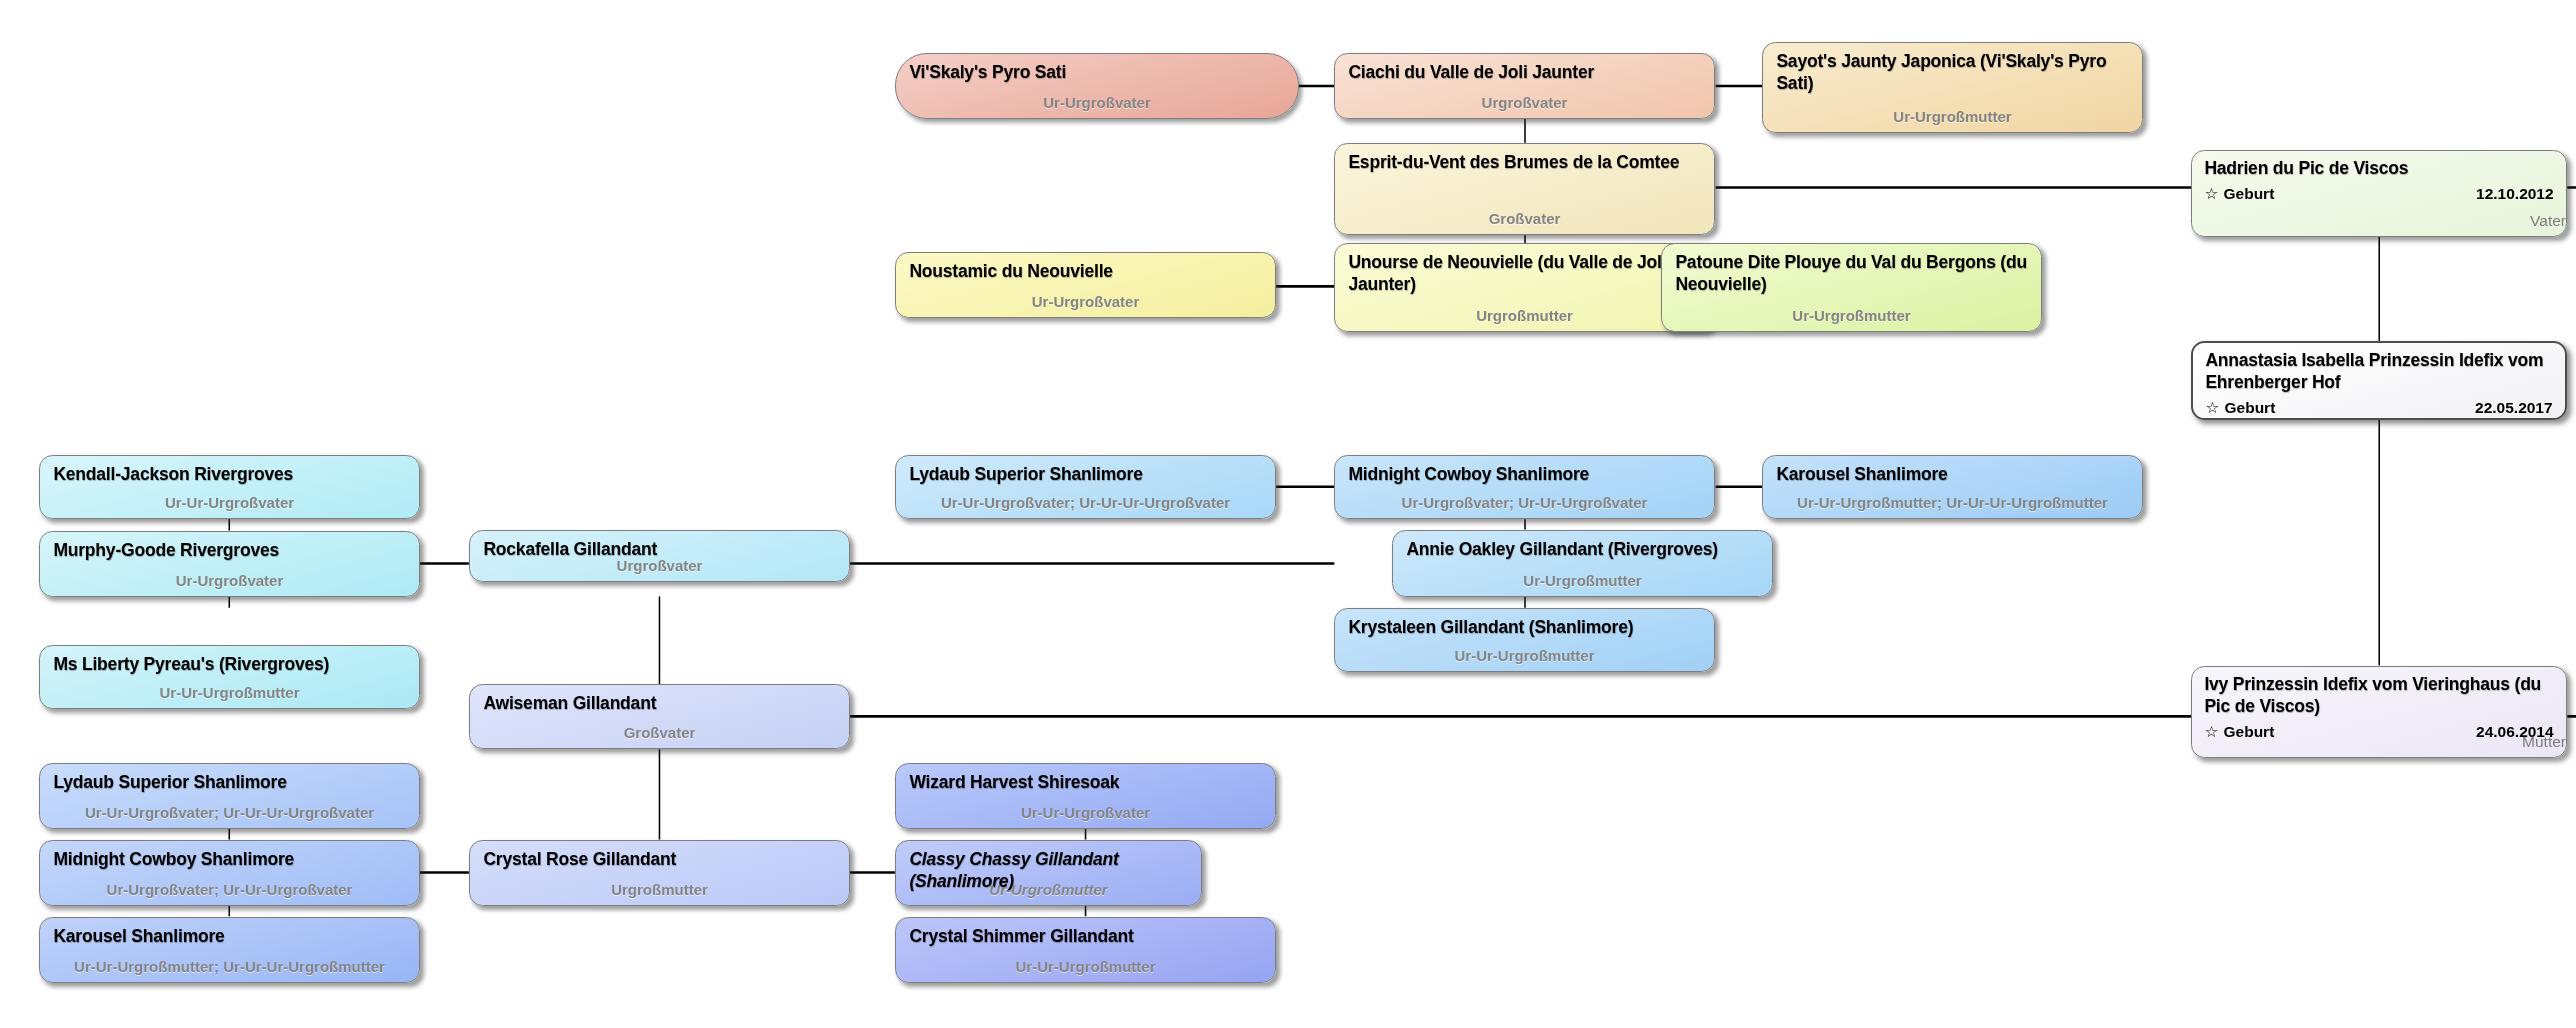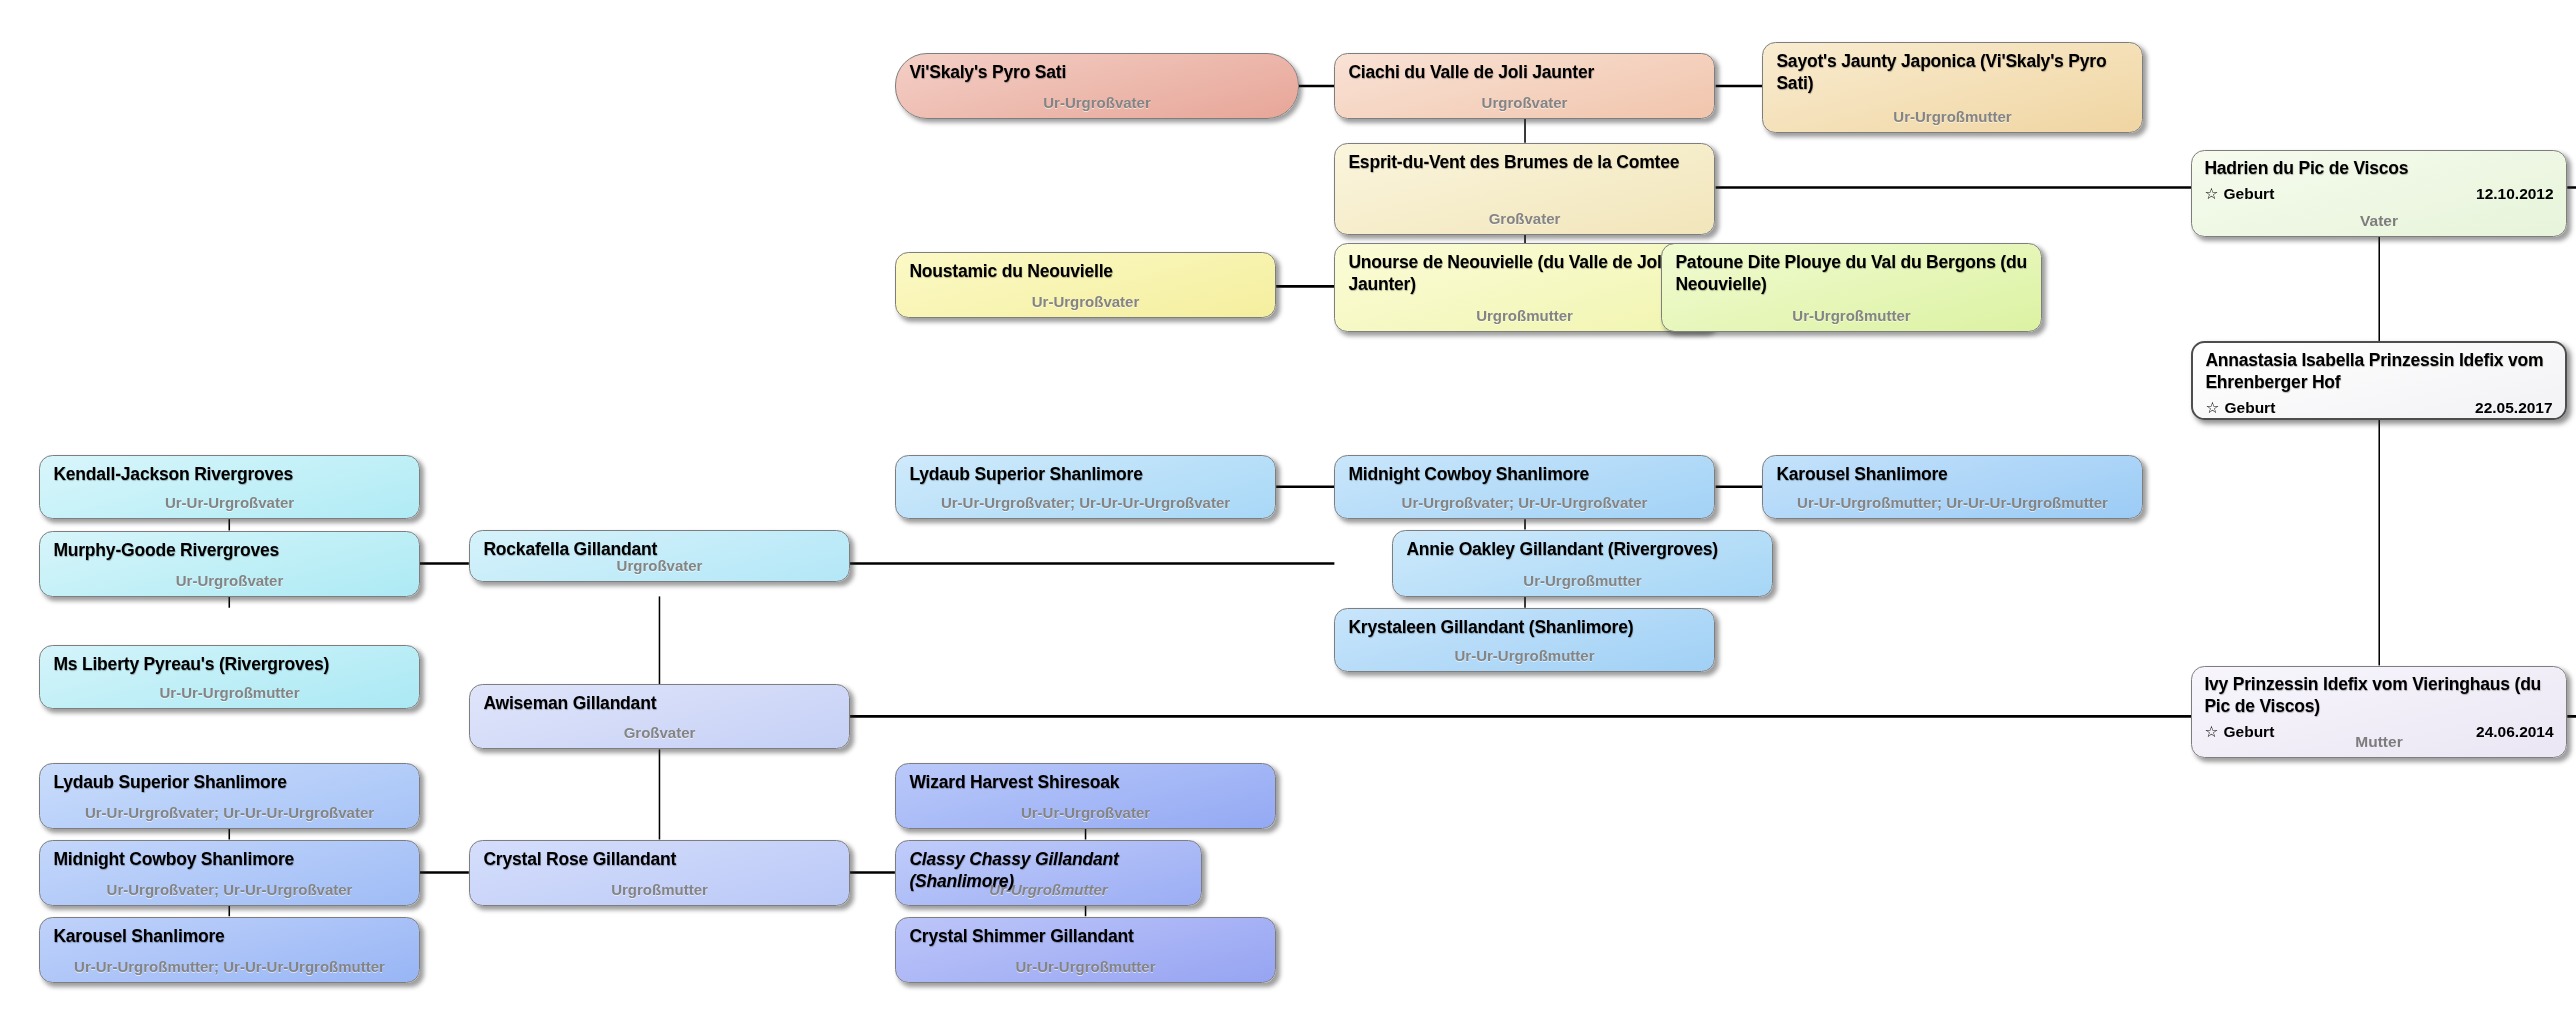--- a/index.html
+++ b/index.html
@@ -23,21 +23,21 @@
     text-shadow: 0 0.5px 0.5px rgba(255,255,255,0.6);
   }
   .node.center-box { padding: 7.2px 12.4px 0 12.4px; }
   .node.center-box .geburt-row {
     display: flex; justify-content: space-between; align-items: baseline;
     margin-top: 5.2px; font-size: 15.5px; font-weight: 700; color: #000;
   }
   .node.center-box .birth-star { font-weight: 400; margin-right: 5.2px; font-size: 15.5px; }
   .node.center-box .relation-label {
     position: absolute; left: 0; right: 0; bottom: 6.2px;
-    text-align: center; font-size: 15.5px; font-weight: 700; color: #7d7d7d;
+    text-align: right; font-size: 15.5px; font-weight: 400; color: #7d7d7d;
   }
   .node.subject-box { border: 2.6px solid #4d4d4d; box-shadow: 3.1px 3.6px 5.2px rgba(40,40,40,0.5); }
 </style>
 </head>
 <body>
 
 <div id="pedigree-canvas">
   <svg id="connector-svg" xmlns="http://www.w3.org/2000/svg" viewBox="0 0 7562 1996" preserveAspectRatio="none">
       <line x1="2477" y1="167" x2="2590" y2="167" stroke="#000000" stroke-width="5"></line>
       <line x1="3330" y1="167" x2="3420" y2="167" stroke="#000000" stroke-width="5"></line>

